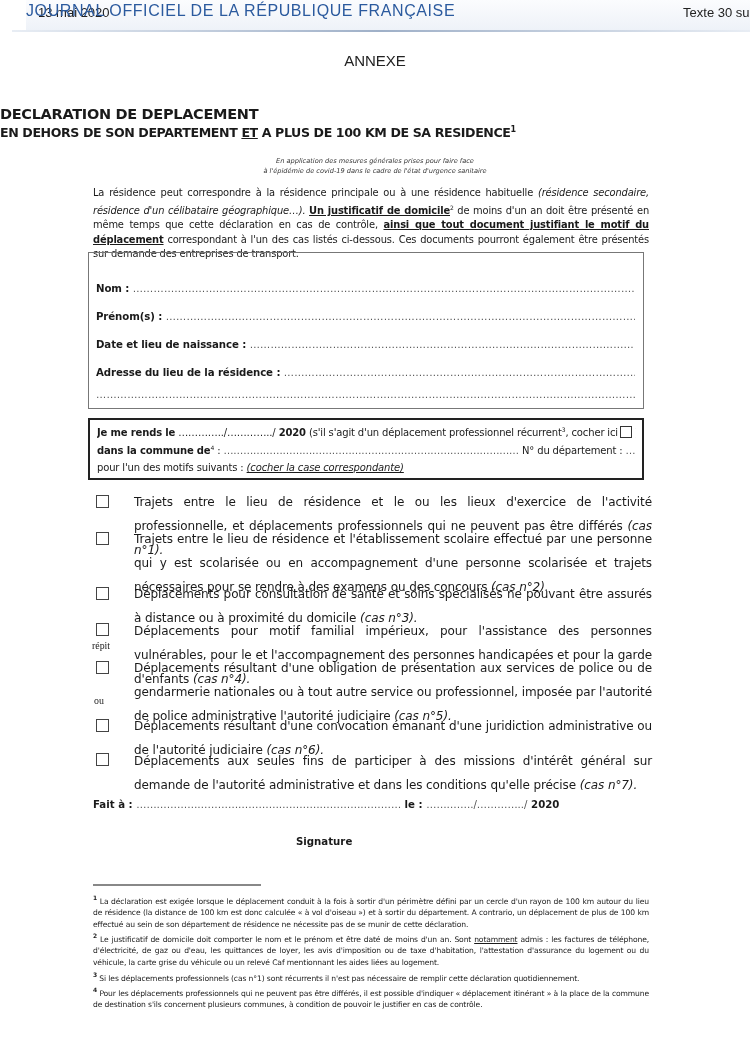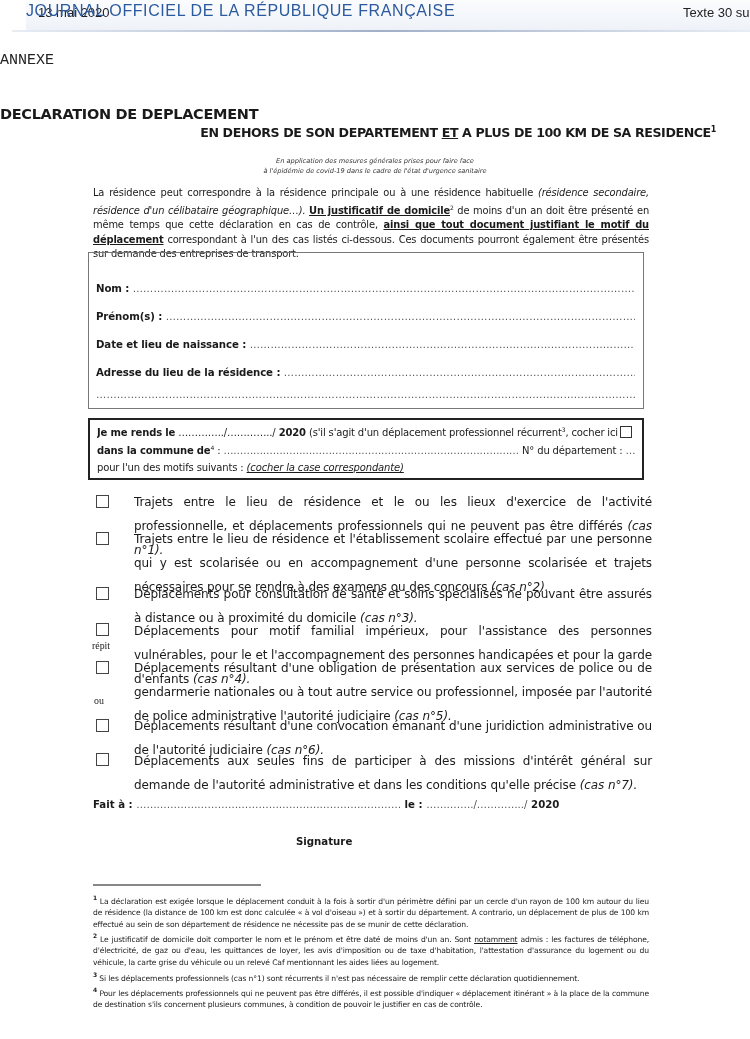--- a/index.html
+++ b/index.html
@@ -5,25 +5,25 @@
   * { box-sizing: border-box; margin: 0; padding: 0; }
   html, body { width: 750px; height: 1039px; background: #ffffff; overflow: hidden; }
   body { position: relative; font-family: "Liberation Sans", sans-serif; color: #1a1a1a; }
 
   .jo-header { position: absolute; left: 0; top: 0; width: 750px; height: 30px; background: linear-gradient(#fbfcfe, #eef2f8); margin-left: 26px; }
   .jo-date { position: absolute; left: 12px; top: 5px; font-size: 13px; color: #222; font-family: "Liberation Sans", sans-serif; }
   .jo-title { position: absolute; left: 0; width: 750px; top: 2px; text-align: left; font-size: 16px; color: #2b5a9e; letter-spacing: 0.6px; font-family: Liberation Sans, sans-serif; }
   .jo-page { position: absolute; right: 4px; top: 5px; font-size: 13px; color: #222; font-family: "Liberation Sans", sans-serif; }
   .jo-rule { position: absolute; left: 12px; top: 30px; width: 738px; height: 2px; background: linear-gradient(90deg, #e8edf4, #9fb0c8 50%, #e8edf4); }
 
-  .annexe { position: absolute; left: 0; width: 750px; top: 52px; text-align: left; font-family: Liberation Mono, monospace; font-size: 15px; color: #222; }
+  .annexe { position: absolute; left: 0; width: 750px; top: 52px; text-align: center; font-family: Liberation Sans, sans-serif; font-size: 15px; color: #222; }
 
   .doc { font-family: "DejaVu Sans", sans-serif; }
   .title1 { position: absolute; left: 0; width: 750px; top: 106px; text-align: left; font-size: 14.5px; font-weight: bold; letter-spacing: -0.3px; }
-  .title2 { position: absolute; left: 0; width: 716px; top: 125px; text-align: right; font-size: 12.6px; font-weight: bold; letter-spacing: -0.4px; }
+  .title2 { position: absolute; left: 0; width: 716px; top: 125px; text-align: left; font-size: 12.6px; font-weight: bold; letter-spacing: -0.4px; }
   .title2 u { text-decoration: underline; }
   .title2 sup { font-size: 8px; }
   .subtitle { position: absolute; left: 0; width: 750px; top: 156px; text-align: center; font-size: 6.6px; font-style: italic; line-height: 10px; color: #333; }
 
   .intro { position: absolute; left: 93px; width: 556px; top: 186px; font-size: 9.9px; line-height: 14.5px; text-align: justify; letter-spacing: -0.15px; }
   .intro .u { text-decoration: underline; font-weight: bold; margin-top: 12px; }
   .intro sup { font-size: 6px; }
 
   .box-person { position: absolute; left: 88px; top: 252px; width: 556px; height: 157px; border: 1.5px solid #777; }
   .person-title { position: absolute; left: 0; width: 100%; top: 3px; text-align: center; font-size: 10.5px; font-weight: bold; text-decoration: underline; }

